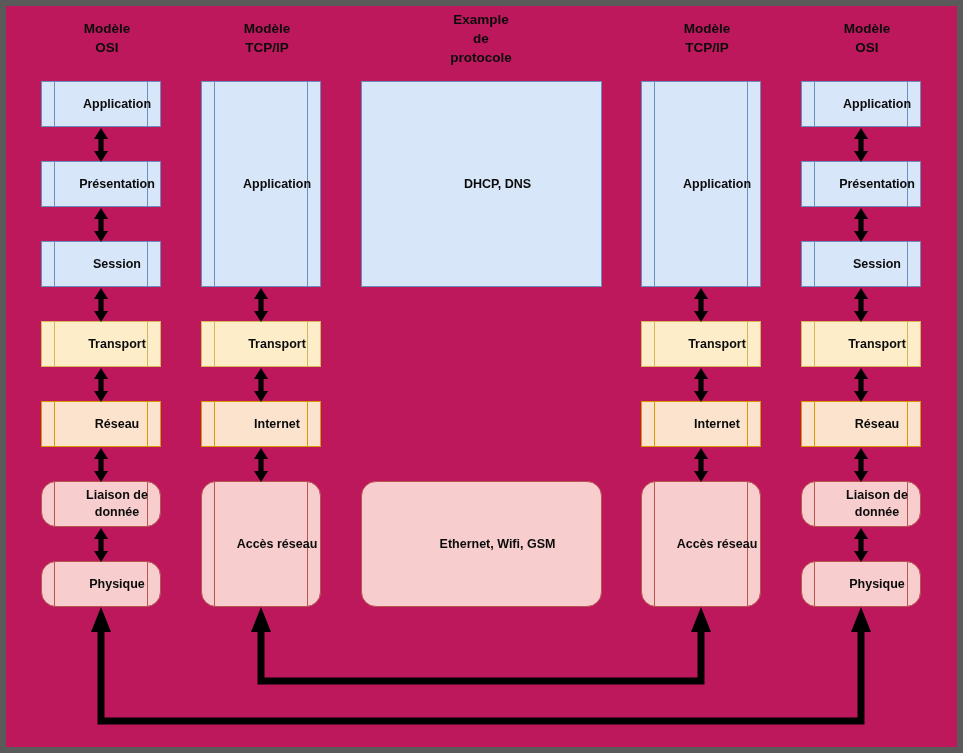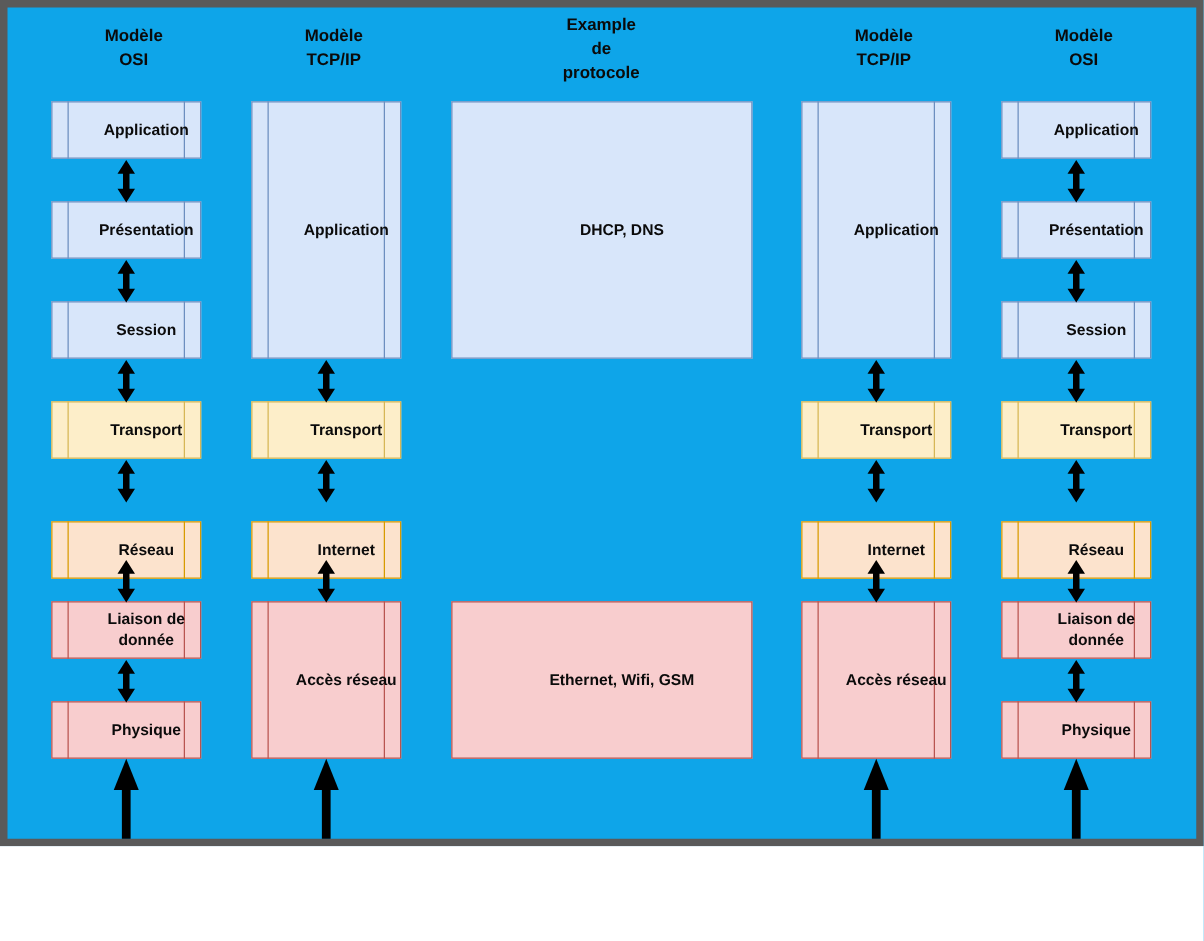--- a/index.html
+++ b/index.html
@@ -1,23 +1,23 @@
 <!DOCTYPE html>
 <html><head>
 <meta charset="utf-8">
 <style>
   html,body{margin:0;padding:0;background:#ffffff;}
   body{font-family:"Liberation Sans",sans-serif;}
 
   #frame{
     position:relative;
-    width:963px;height:677px;
+    width:963px;height:753px;
     box-sizing:border-box;
     border:6px solid #5a5a5a;
-    background:#0ea5e9;
+    background:#be185d;
     overflow:hidden;
   }
 
   .col-title{
     position:absolute;
     text-align:center;
     font-size:13.5px;
     font-weight:bold;
     color:#0b0b0b;
     line-height:19px;
@@ -48,22 +48,22 @@
     top:-1.2px;bottom:-1.2px;
     width:0;
     border-left:1.2px solid;
     border-color:inherit;
   }
   .box.rails::before{left:12px;}
   .box.rails::after{right:12px;}
 
   .c-blue  {background:#d8e6fa;border-color:#6c8ebf;}
   .c-yellow{background:#fdeec9;border-color:#d6b656;}
-  .c-orange{background:#fce3cd;border-color:#d79b00;margin-top:16px;}
-  .c-pink  {background:#f8cdce;border-color:#b85450;}
+  .c-orange{background:#fce3cd;border-color:#d79b00;}
+  .c-pink  {background:#f8cdce;border-color:#b85450;border-radius:15px;}
 
   .box span{position:relative;z-index:2;}
 
   svg{display:block;overflow:visible;}
 
   #connectors{position:absolute;left:0;top:0;width:951px;height:741px;pointer-events:none;}
 </style>
 </head>
 <body>
 

